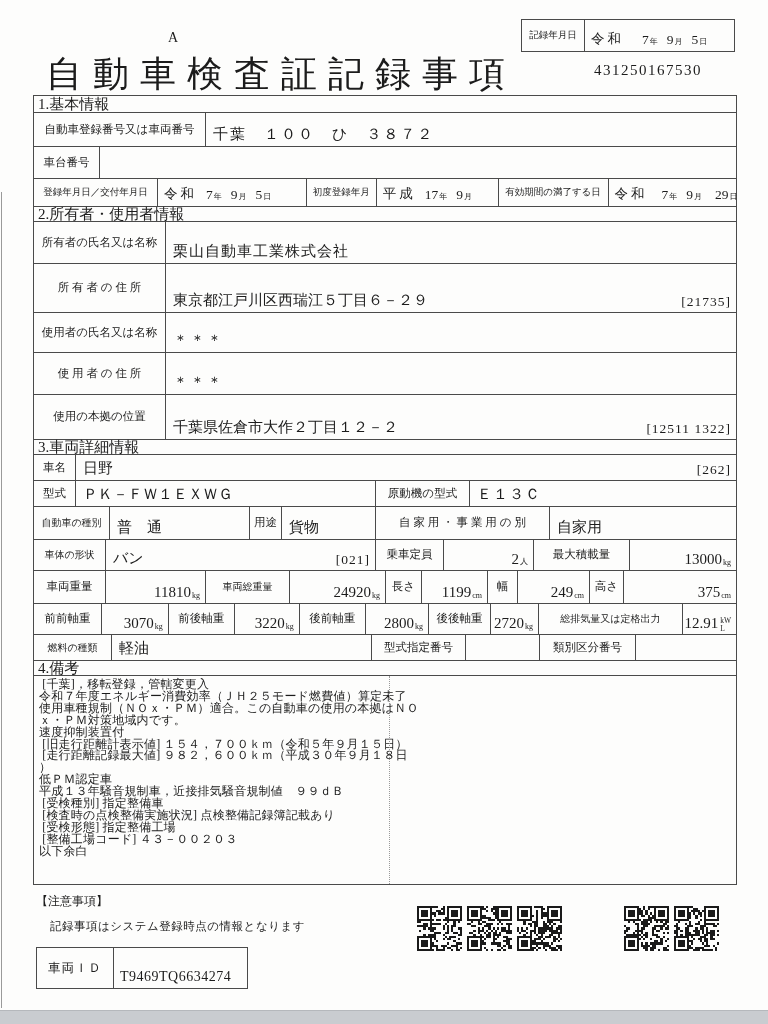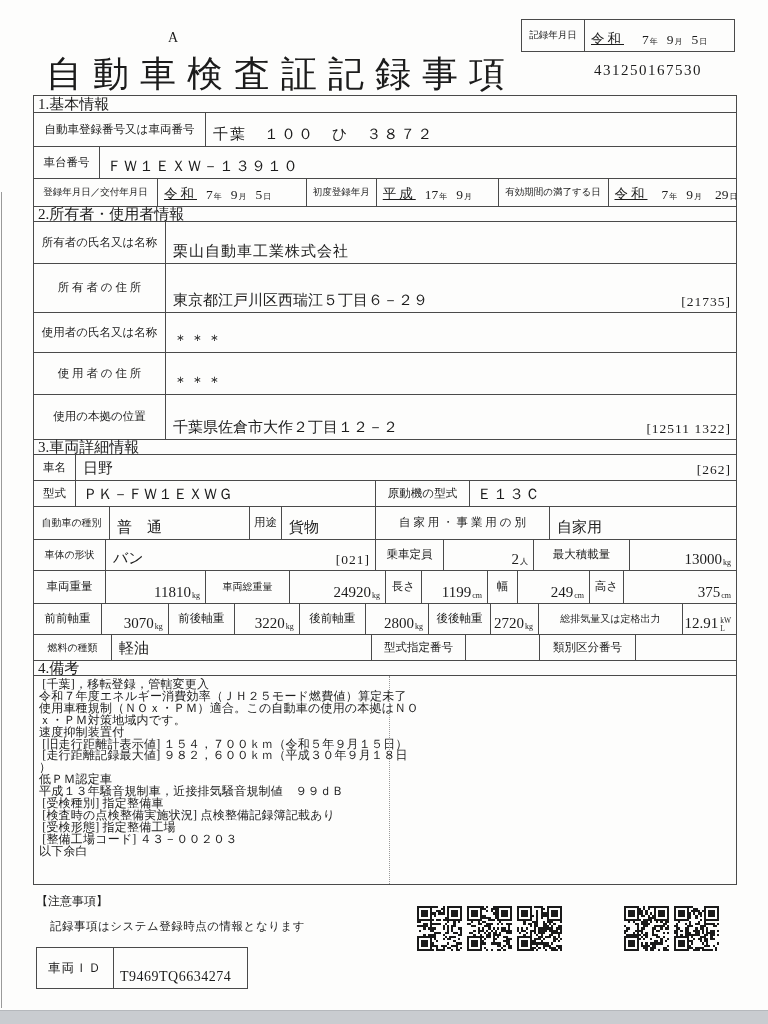--- a/index.html
+++ b/index.html
@@ -11,21 +11,21 @@
   #edge-bottom{position:absolute;left:0;top:1010px;width:768px;height:14px;background:#c9ccd0;border-top:1px solid #b5b8bc;}
   
   #mark{position:absolute;left:168px;top:30px;font-size:14px;}
   #title{position:absolute;left:46px;top:50px;font-size:36px;letter-spacing:11px;white-space:nowrap;}
   #docnum{position:absolute;left:594px;top:62px;font-size:15px;letter-spacing:1.5px;}
   #recbox{position:absolute;left:521px;top:19px;width:212px;height:31px;border:1.5px solid var(--b);display:flex;}
   #recbox .lblcell{width:62px;border-right:1px solid var(--b);display:flex;align-items:center;justify-content:center;font-size:9.5px;}
   #recbox .dcell{flex:1;}
   .dval{display:flex;align-items:flex-end;padding:0 3px 3px 6px;font-size:13.5px;white-space:nowrap;}
   .dval .num{margin-left:9px;}
-  .dval .era{letter-spacing:3px;text-decoration:underline;}
+  .dval .era{letter-spacing:3px;}
   .unit{font-size:8px;margin:0 0 1px 1px;align-self:flex-end;}
   
   #tbl{position:absolute;left:33px;top:95px;width:704px;height:790px;border:1.5px solid var(--b);box-sizing:border-box;display:flex;flex-direction:column;}
   .row{display:flex;border-top:1px solid var(--b);box-sizing:border-box;flex-shrink:0;}
   .row.first{border-top:none;}
   .sechead{font-size:15px;padding-left:4px;display:flex;align-items:center;}
   .lbl{display:flex;align-items:center;justify-content:center;border-right:1px solid var(--b);font-size:11.5px;text-align:center;line-height:1.15;box-sizing:border-box;flex-shrink:0;padding:0 2px;}
   .lbl.sm{font-size:10px;}
   .lbl.xs{font-size:9.5px;}
   .val{display:flex;align-items:flex-end;padding:0 5px 2px 7px;font-size:15px;box-sizing:border-box;white-space:nowrap;}
@@ -77,21 +77,20 @@
 
     <div class="row first sechead" style="height:16px">1.基本情報</div>
 
     <div class="row" style="height:34px">
       <div class="lbl" style="width:172px">自動車登録番号又は車両番号</div>
       <div class="val grow ls2">千葉　１００　ひ　３８７２</div>
     </div>
 
     <div class="row" style="height:32px">
       <div class="lbl" style="width:66px">車台番号</div>
-      <div class="val grow ls1">ＦＷ１ＥＸＷ－１３９１０</div>
     </div>
 
     <div class="row" style="height:28px">
       <div class="lbl xs" style="width:124px">登録年月日／交付年月日</div>
       <div class="dval brd" style="width:144px;border-right:1px solid var(--b)">
         <span class="era">令和</span>
         <span class="num">7</span>
           <span class="unit">年</span>
         <span class="num">9</span>
           <span class="unit">月</span>

